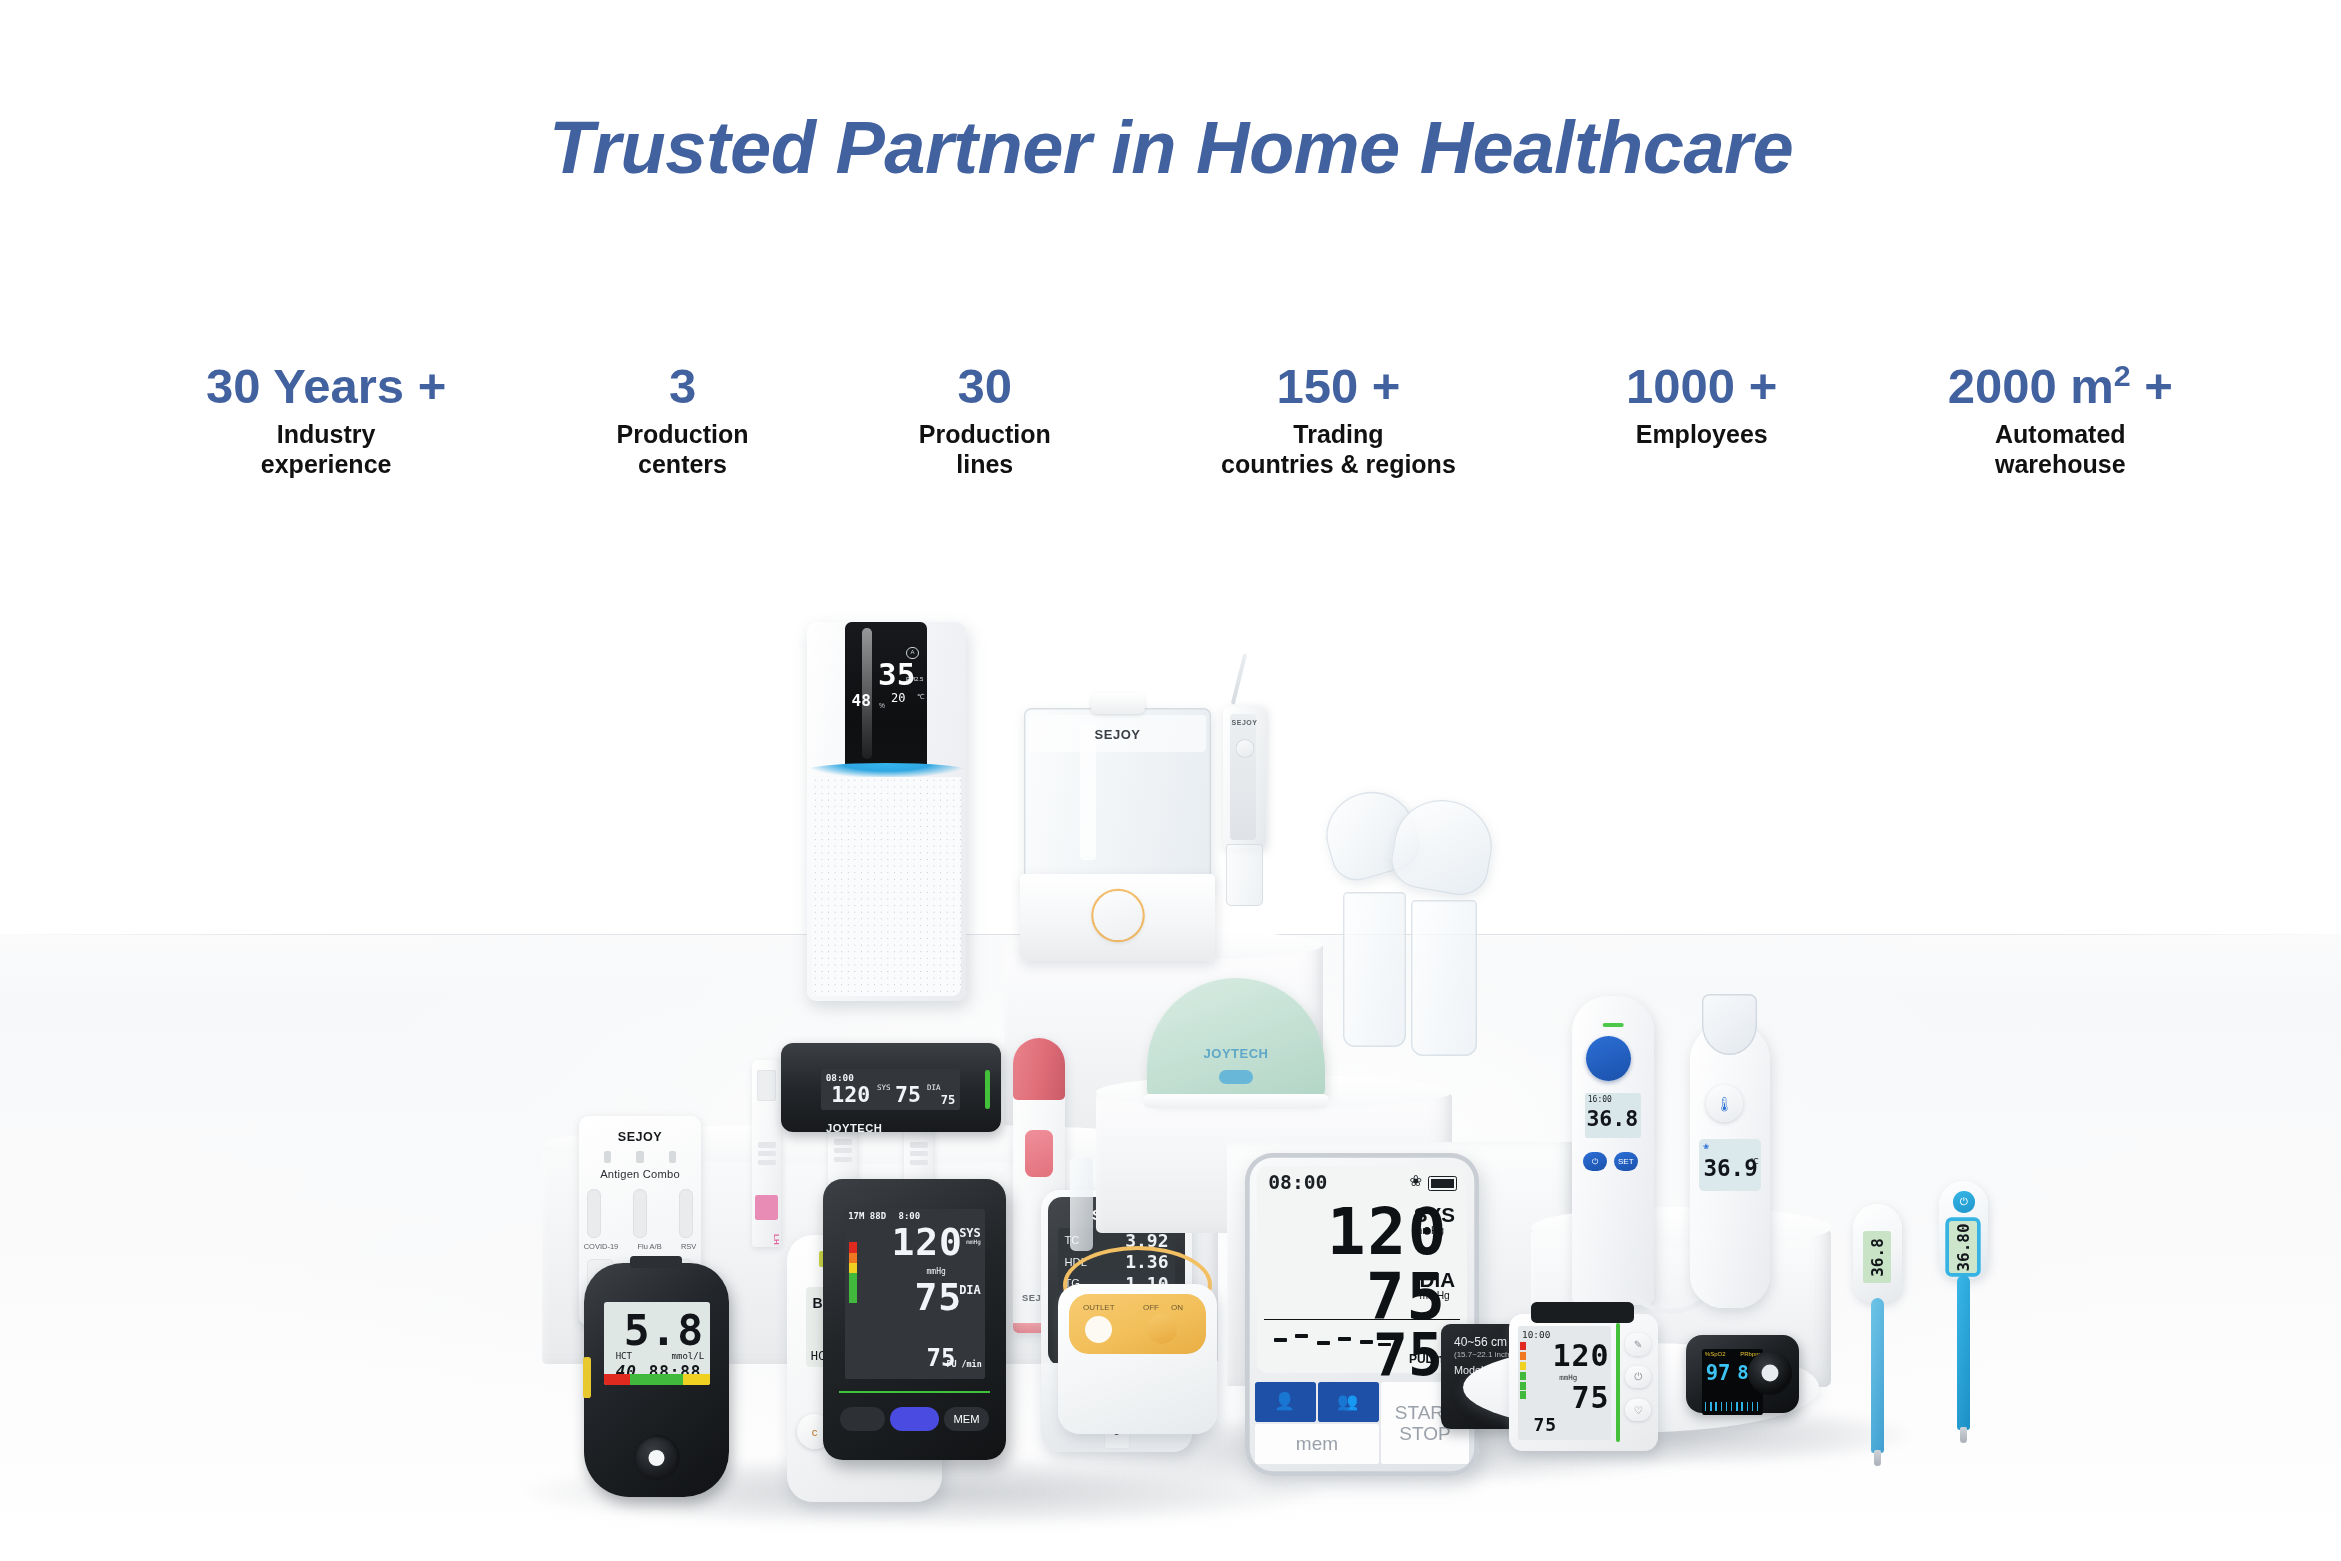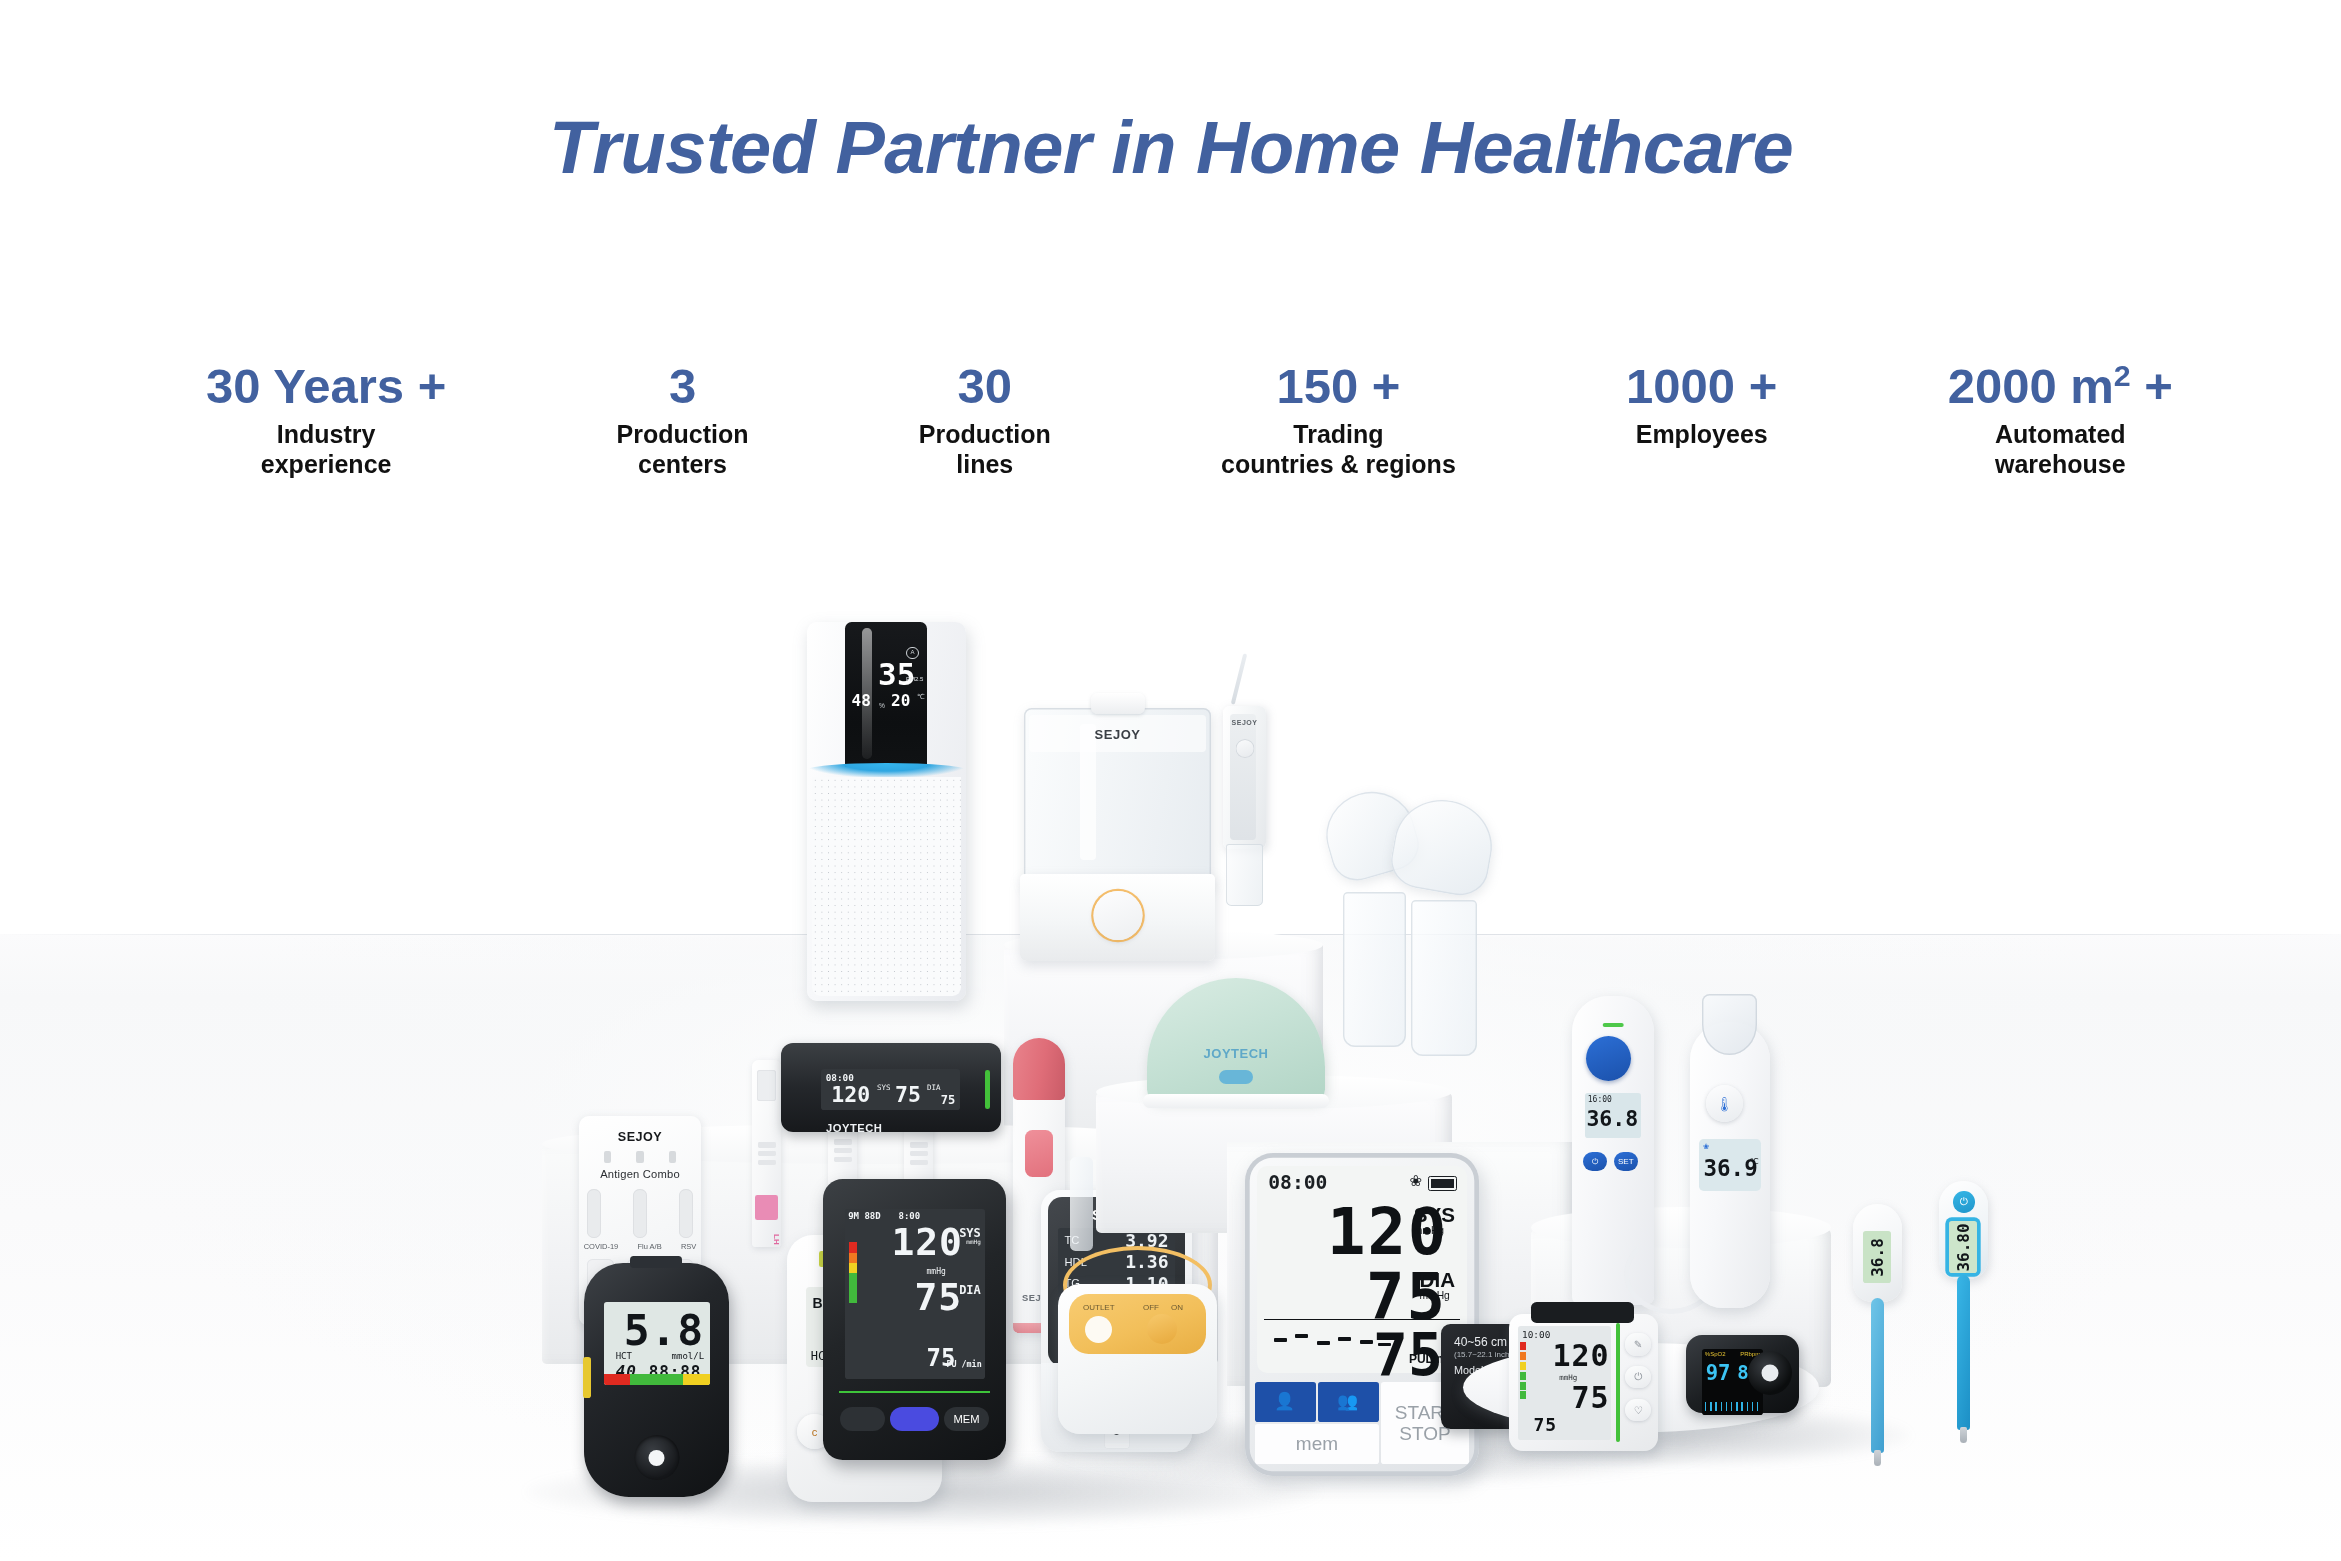--- a/index.html
+++ b/index.html
@@ -194,21 +194,21 @@
     background:linear-gradient(100deg,#ffffff 0%,#f7f8fa 30%,#e9ebef 100%);
     box-shadow:2.8px 6.6px 16px rgba(140,148,158,.3);}
   #purifier .glass{position:absolute;left:38px;top:0;width:82px;height:145px;border-radius:6.6px 6.6px 0 0;
     background:linear-gradient(180deg,#17191c 0%,#0d0f11 70%,#101214 100%);}
   #purifier .gloss{position:absolute;left:17px;top:5.6px;width:10.3px;height:131px;border-radius:4.7px;
     background:linear-gradient(180deg,rgba(255,255,255,.55),rgba(255,255,255,.06));}
   #purifier .pm{position:absolute;left:33px;top:34px;font-size:31px;color:#fff;font-family:"DejaVu Sans Mono",monospace;font-weight:700;}
   #purifier .pmlbl{position:absolute;right:3.7px;top:54px;font-size:6px;color:#dfe3e6;}
   #purifier .hum{position:absolute;left:6.6px;top:69px;font-size:16px;color:#fff;font-family:"DejaVu Sans Mono",monospace;font-weight:700;}
   #purifier .humu{position:absolute;left:34px;top:80px;font-size:6.6px;color:#cfd4d8;}
-  #purifier .tmp{position:absolute;left:46px;top:69px;font-size:16px;color:#fff;font-family:"DejaVu Sans Mono",monospace;font-weight:700;}
+  #purifier .tmp{position:absolute;left:46px;top:69px;font-size:12px;color:#fff;font-family:"DejaVu Sans Mono",monospace;font-weight:400;}
   #purifier .tmpu{position:absolute;left:72px;top:71px;font-size:7px;color:#cfd4d8;}
   #purifier .auto{position:absolute;right:8.4px;top:25px;width:10.3px;height:10.3px;border-radius:50%;border:0.9px solid #cfd4d8;color:#cfd4d8;font-size:6px;text-align:center;line-height:9.4px;}
   #purifier .ring{position:absolute;left:-1.9px;right:-1.9px;top:141px;height:15px;
     background:radial-gradient(ellipse at 50% 0%,#35b7ef 0%,#2fa7e2 38%,rgba(120,200,240,0) 72%);
     border-radius:50%;}
   #purifier .mesh{position:absolute;left:4.7px;right:4.7px;top:155px;bottom:4.7px;border-radius:0 0 8.4px 8.4px;
     background-image:radial-gradient(circle,rgba(110,120,134,.42) 0.7px,rgba(0,0,0,0) 0.7px);
     background-size:6.6px 6.6px;background-color:#fafbfc;}
 
   #humidifier{left:1024px;top:691px;width:187px;height:270px;}
@@ -653,21 +653,21 @@
       <span style="position:absolute;right:4.7px;bottom:2.8px;font-size:12px;font-weight:700;">75</span>
     </div>
     <div class="brand" style="position:absolute;left:45px;bottom:2.8px;font-size:11.2px;color:#eef1f4;">JOYTECH</div>
     <div style="position:absolute;right:11.2px;top:27px;width:4.7px;height:39px;border-radius:2.3px;background:#43c13a;"></div>
   </div>
 
   <div class="prod" style="left:823px;top:1179px;width:183px;height:281px;border-radius:19.7px;
               background:linear-gradient(150deg,#3c4044 0%,#222528 45%,#111315 100%);
               box-shadow:3.3px 7.5px 16px rgba(60,66,74,.38);">
     <div class="lcd lcd-dark" style="position:absolute;left:21.5px;top:30px;width:140px;height:170px;background:#33373b;">
-      <span style="position:absolute;left:3.7px;top:1.9px;font-size:9px;font-weight:700;">9M 88D</span>
+      <span style="position:absolute;left:3.7px;top:1.9px;font-size:9px;font-weight:700;">17M 88D</span>
       <span style="position:absolute;left:54px;top:1.9px;font-size:9px;font-weight:700;">8:00</span>
       <span style="position:absolute;left:47px;top:11.2px;font-size:38px;font-weight:700;letter-spacing:0.9px;">120</span>
       <span style="position:absolute;right:3.7px;top:17px;font-size:12px;font-weight:700;">SYS</span>
       <span style="position:absolute;right:3.7px;top:29px;font-size:6px;">mmHg</span>
       <span style="position:absolute;left:82px;top:58px;font-size:8px;">mmHg</span>
       <span style="position:absolute;left:70px;top:66px;font-size:38px;font-weight:700;letter-spacing:0.9px;">75</span>
       <span style="position:absolute;right:3.7px;top:74px;font-size:12px;font-weight:700;">DIA</span>
       <span style="position:absolute;right:29px;bottom:6.6px;font-size:24px;font-weight:700;">75</span>
       <span style="position:absolute;right:2.8px;bottom:10.3px;font-size:8.4px;font-weight:700;">PU /min</span>
       <span style="position:absolute;left:4.7px;top:33px;width:7.5px;height:61px;

